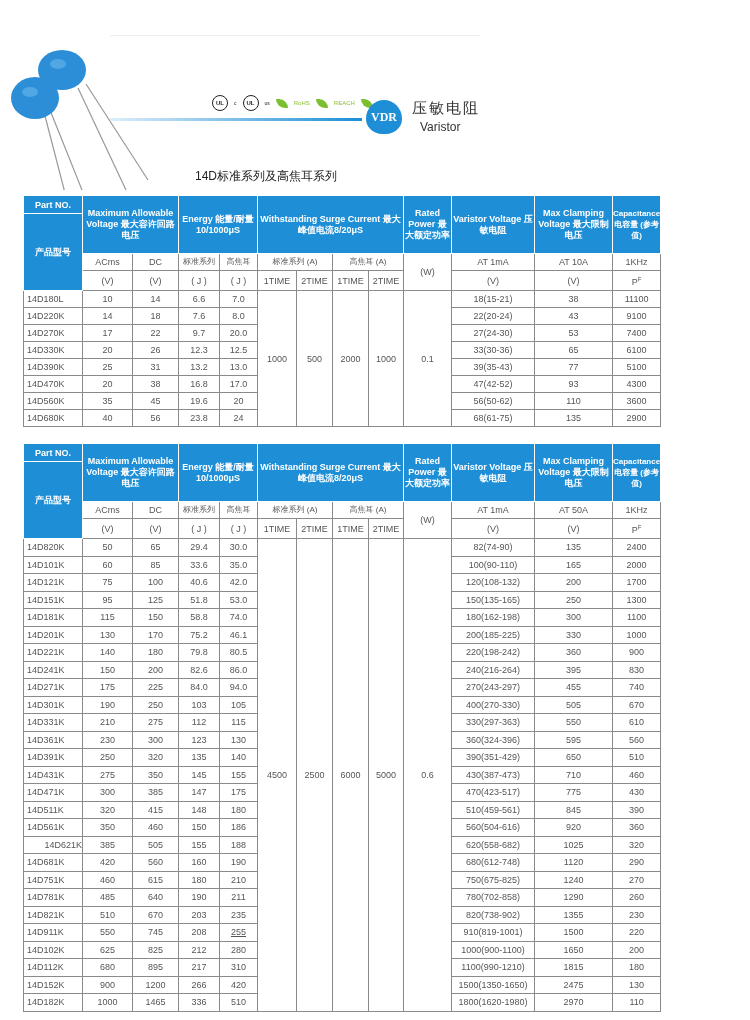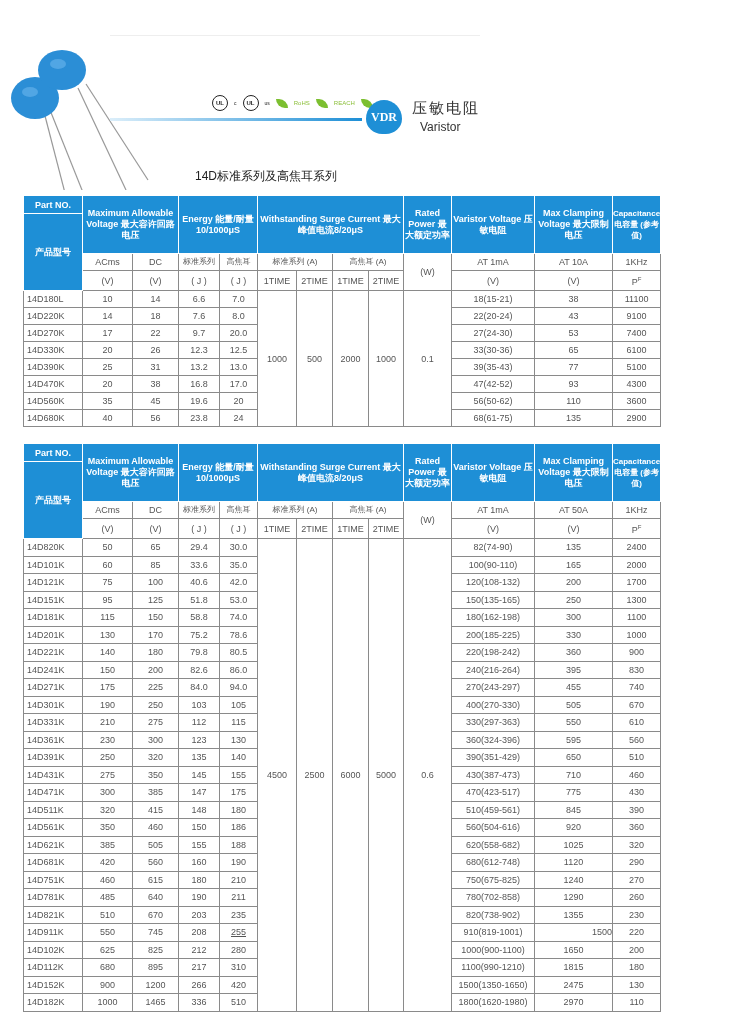--- a/index.html
+++ b/index.html
@@ -327,21 +327,21 @@
         <td style="height: 16.5px; line-height: 16.5px;">74.0</td>
         <td style="height: 16.5px; line-height: 16.5px;">180(162-198)</td>
         <td style="height: 16.5px; line-height: 16.5px;">300</td>
         <td style="height: 16.5px; line-height: 16.5px;">1100</td>
       </tr>
       <tr style="height: 16.5px;">
         <td class="left" style="height: 16.5px; line-height: 16.5px;">14D201K</td>
         <td style="height: 16.5px; line-height: 16.5px;">130</td>
         <td style="height: 16.5px; line-height: 16.5px;">170</td>
         <td style="height: 16.5px; line-height: 16.5px;">75.2</td>
-        <td style="height: 16.5px; line-height: 16.5px;">78.6</td>
+        <td style="height: 16.5px; line-height: 16.5px;">46.1</td>
         <td style="height: 16.5px; line-height: 16.5px;">200(185-225)</td>
         <td style="height: 16.5px; line-height: 16.5px;">330</td>
         <td style="height: 16.5px; line-height: 16.5px;">1000</td>
       </tr>
       <tr style="height: 16.5px;">
         <td class="left" style="height: 16.5px; line-height: 16.5px;">14D221K</td>
         <td style="height: 16.5px; line-height: 16.5px;">140</td>
         <td style="height: 16.5px; line-height: 16.5px;">180</td>
         <td style="height: 16.5px; line-height: 16.5px;">79.8</td>
         <td style="height: 16.5px; line-height: 16.5px;">80.5</td>
@@ -443,21 +443,21 @@
         <td class="left" style="height: 16.5px; line-height: 16.5px;">14D561K</td>
         <td style="height: 16.5px; line-height: 16.5px;">350</td>
         <td style="height: 16.5px; line-height: 16.5px;">460</td>
         <td style="height: 16.5px; line-height: 16.5px;">150</td>
         <td style="height: 16.5px; line-height: 16.5px;">186</td>
         <td style="height: 16.5px; line-height: 16.5px;">560(504-616)</td>
         <td style="height: 16.5px; line-height: 16.5px;">920</td>
         <td style="height: 16.5px; line-height: 16.5px;">360</td>
       </tr>
       <tr style="height: 16.5px;">
-        <td class="left" style="height: 16.5px; line-height: 16.5px;">14D621K</td>
+        <td class="left" style="height: 16.5px; line-height: 16.5px; text-align: right;">14D621K</td>
         <td style="height: 16.5px; line-height: 16.5px;">385</td>
         <td style="height: 16.5px; line-height: 16.5px;">505</td>
         <td style="height: 16.5px; line-height: 16.5px;">155</td>
         <td style="height: 16.5px; line-height: 16.5px;">188</td>
         <td style="height: 16.5px; line-height: 16.5px;">620(558-682)</td>
         <td style="height: 16.5px; line-height: 16.5px;">1025</td>
         <td style="height: 16.5px; line-height: 16.5px;">320</td>
       </tr>
       <tr style="height: 16.5px;">
         <td class="left" style="height: 16.5px; line-height: 16.5px;">14D681K</td>
@@ -499,21 +499,21 @@
         <td style="height: 16.5px; line-height: 16.5px;">1355</td>
         <td style="height: 16.5px; line-height: 16.5px;">230</td>
       </tr>
       <tr style="height: 16.5px;">
         <td class="left" style="height: 16.5px; line-height: 16.5px;">14D911K</td>
         <td style="height: 16.5px; line-height: 16.5px;">550</td>
         <td style="height: 16.5px; line-height: 16.5px;">745</td>
         <td style="height: 16.5px; line-height: 16.5px;">208</td>
         <td style="height: 16.5px; line-height: 16.5px; text-decoration: underline;">255</td>
         <td style="height: 16.5px; line-height: 16.5px;">910(819-1001)</td>
-        <td style="height: 16.5px; line-height: 16.5px; text-align: right;">1500</td>
+        <td style="height: 16.5px; line-height: 16.5px;">1500</td>
         <td style="height: 16.5px; line-height: 16.5px;">220</td>
       </tr>
       <tr style="height: 16.5px;">
         <td class="left" style="height: 16.5px; line-height: 16.5px;">14D102K</td>
         <td style="height: 16.5px; line-height: 16.5px;">625</td>
         <td style="height: 16.5px; line-height: 16.5px;">825</td>
         <td style="height: 16.5px; line-height: 16.5px;">212</td>
         <td style="height: 16.5px; line-height: 16.5px;">280</td>
         <td style="height: 16.5px; line-height: 16.5px;">1000(900-1100)</td>
         <td style="height: 16.5px; line-height: 16.5px;">1650</td>

